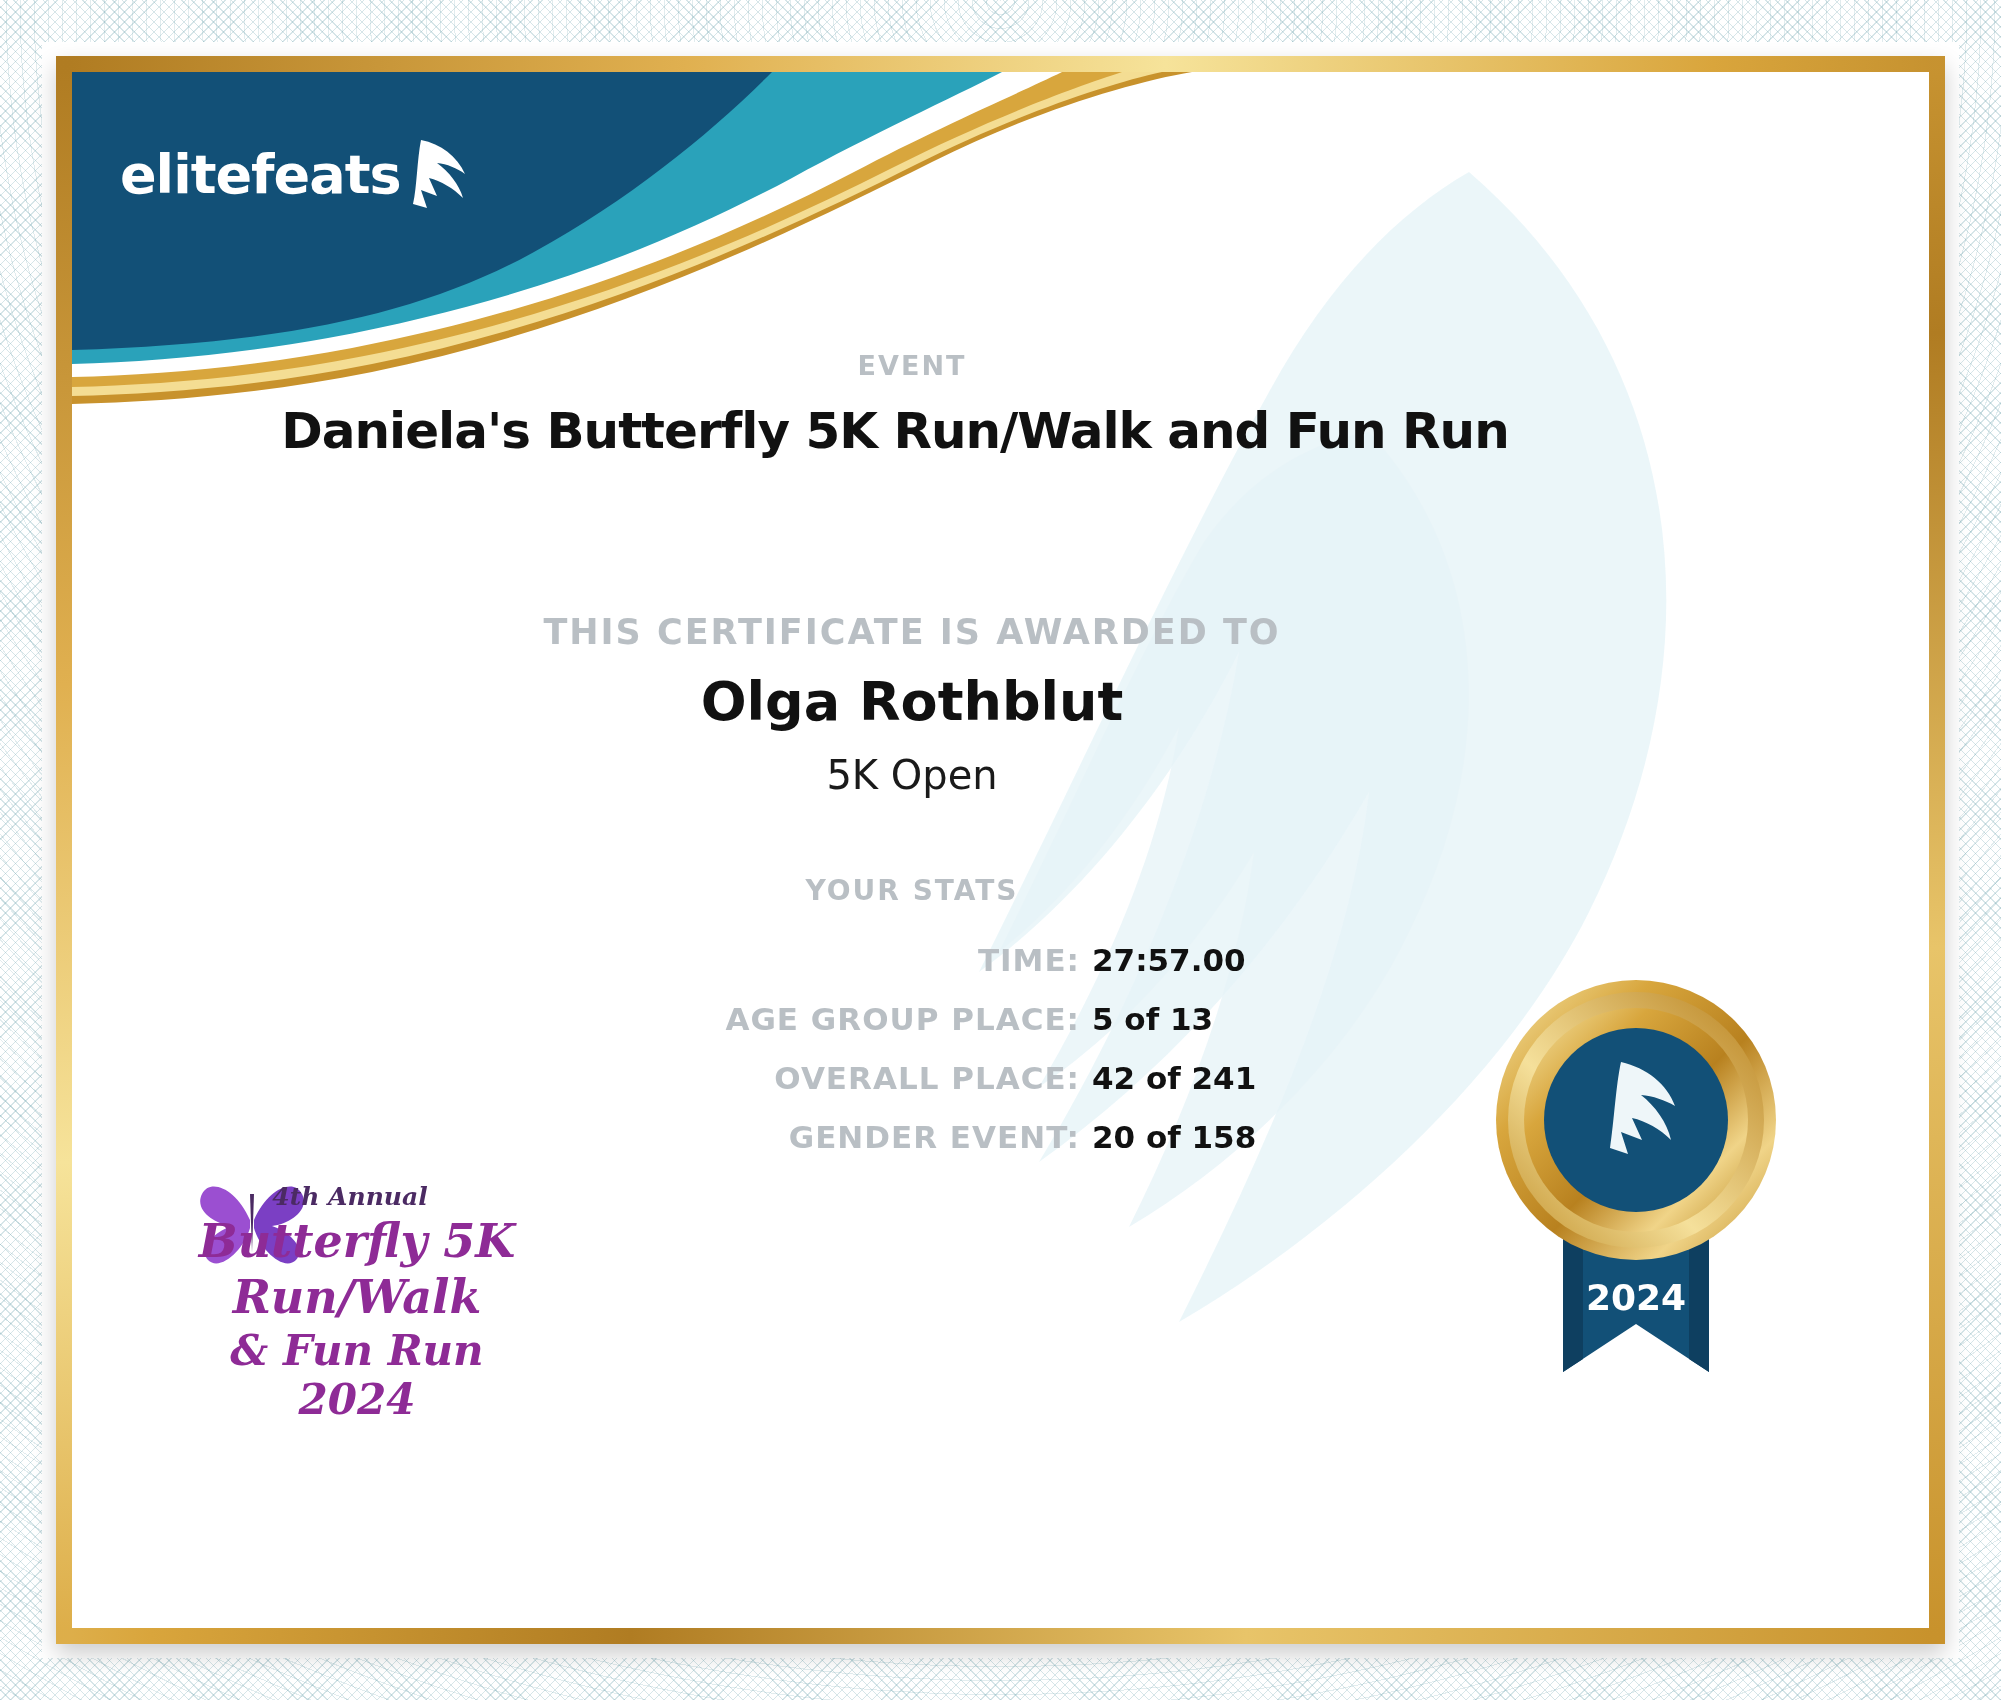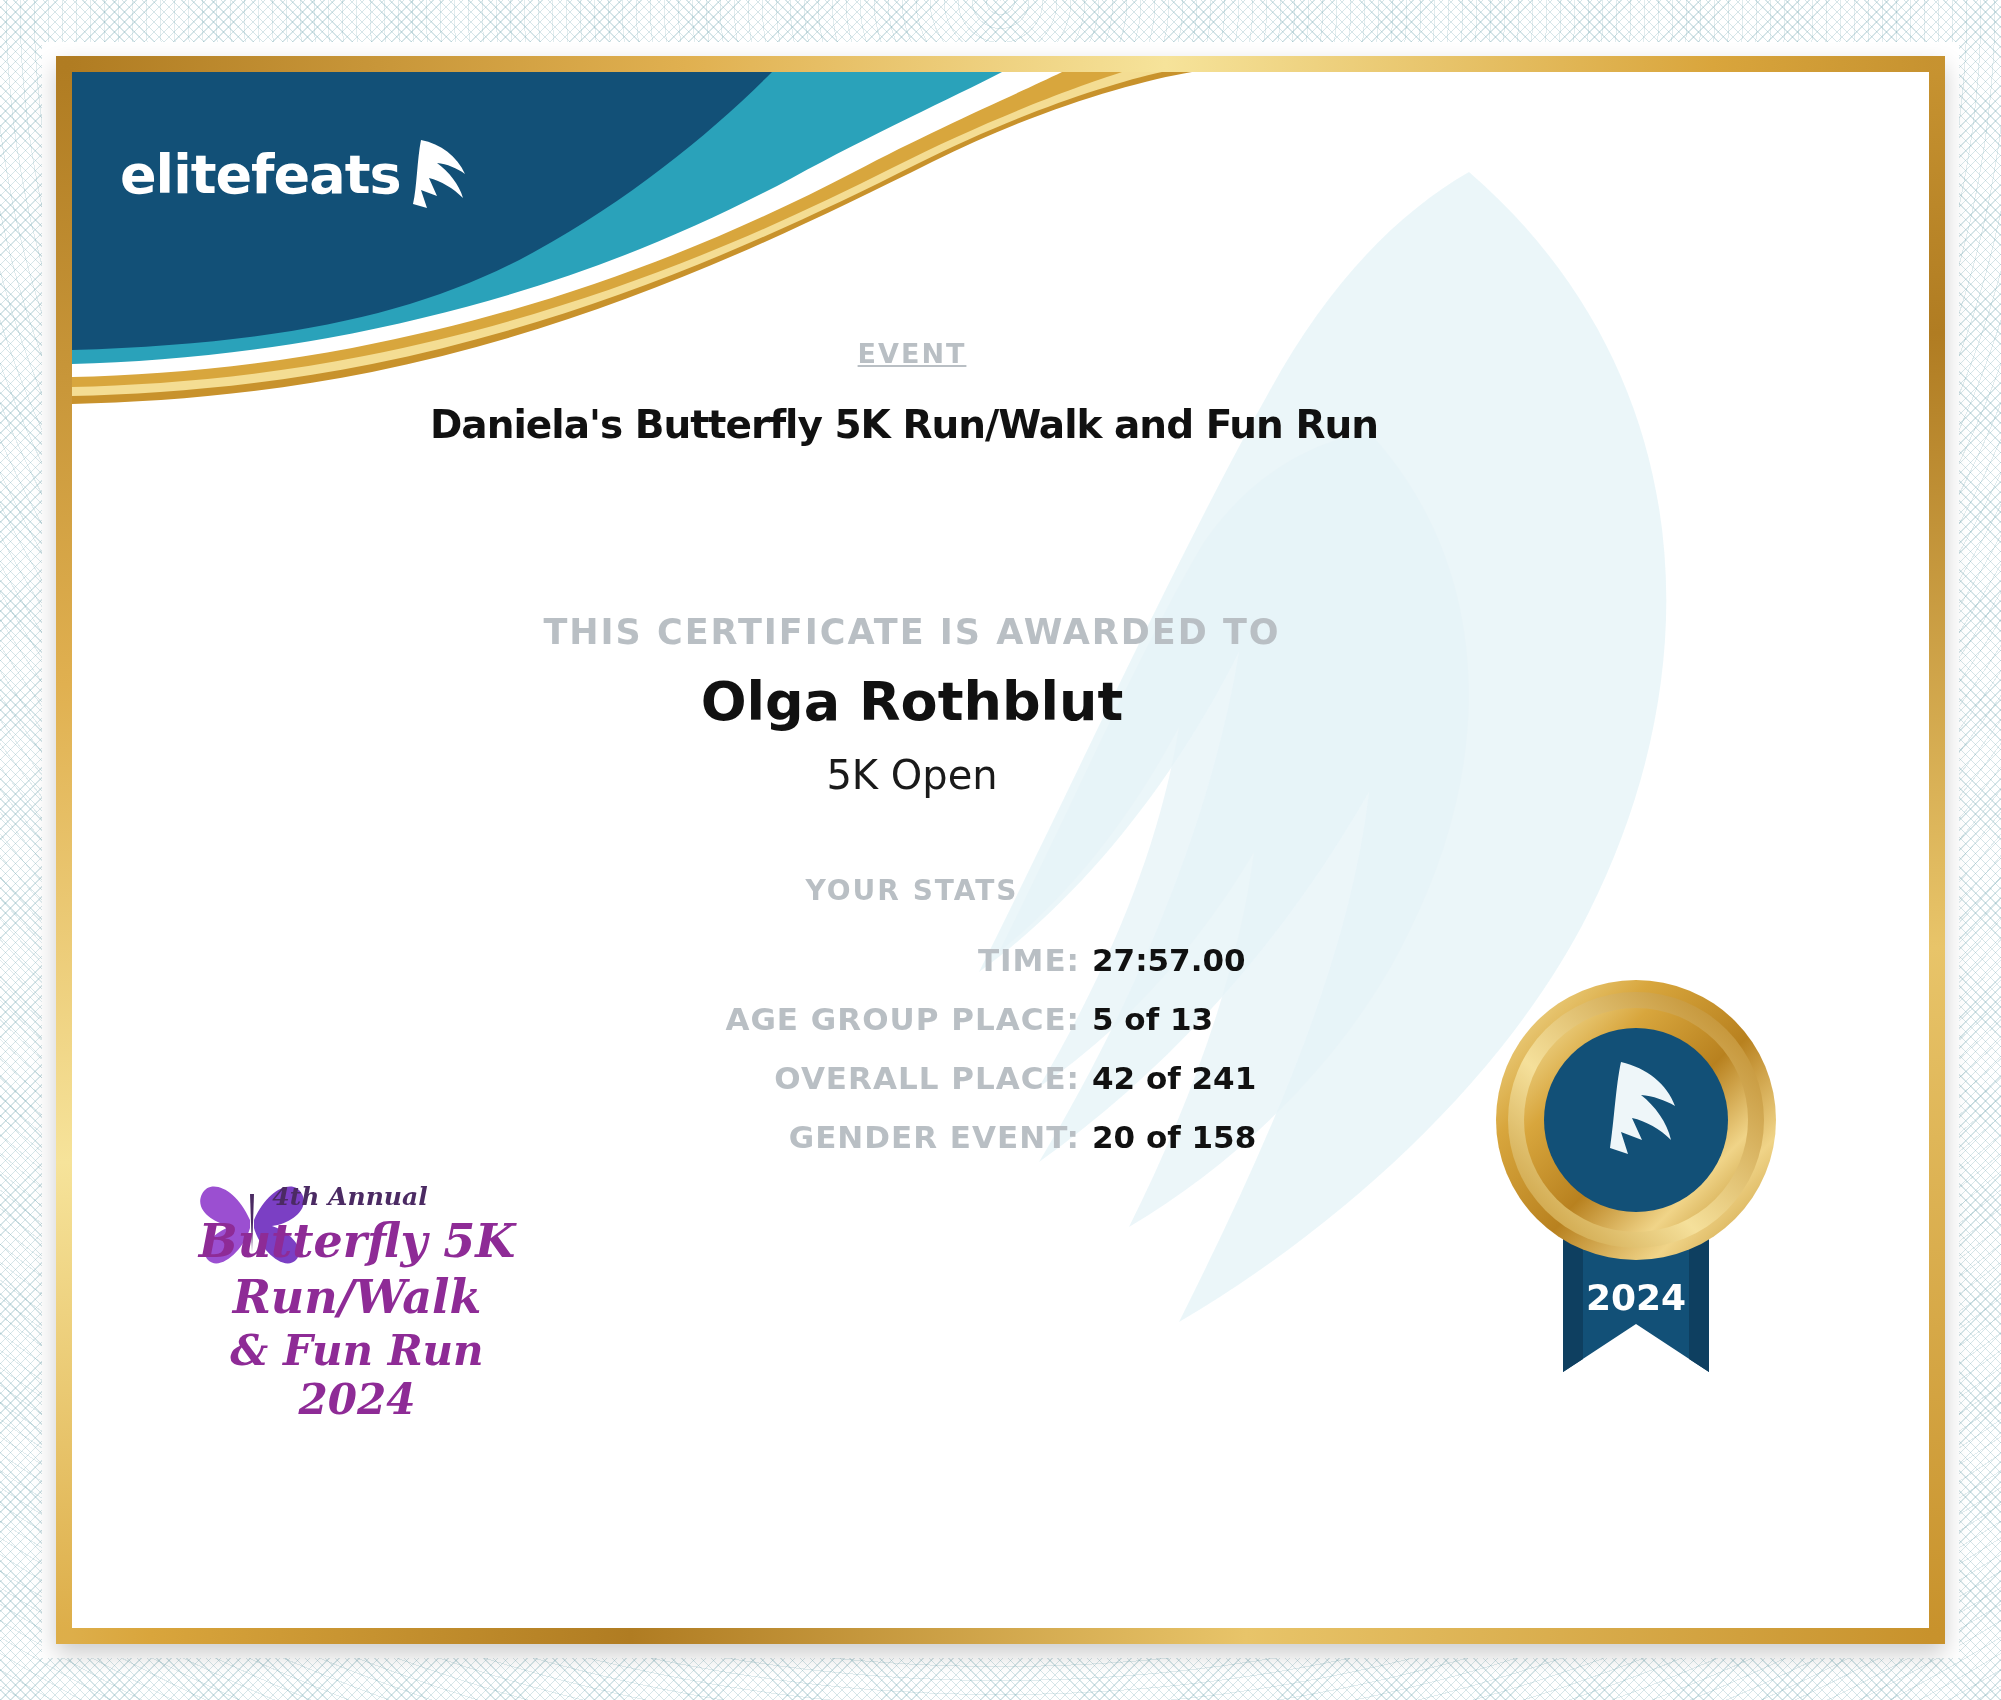--- a/index.html
+++ b/index.html
@@ -100,33 +100,32 @@
   }
   .label {
     color: #b9bfc4;
     letter-spacing: 2px;
     font-weight: bold;
     text-align: center;
     font-family: "DejaVu Sans", sans-serif;
   }
   .event-label {
     position: absolute;
-    top: 266px;
+    top: 278px;
     left: 260px;
     width: 1160px;
     font-size: 27px;
-    text-decoration: underline;
   }
   .event-name {
     position: absolute;
     top: 330px;
-    left: 122px;
+    left: 113px;
     width: 1420px;
     text-align: center;
-    font-size: 39px;
+    font-size: 50px;
     font-weight: bold;
     color: #111111;
     letter-spacing: -1px;
     font-family: "DejaVu Sans", sans-serif;
   }
   .awarded-label {
     position: absolute;
     top: 540px;
     left: 260px;
     width: 1160px;

